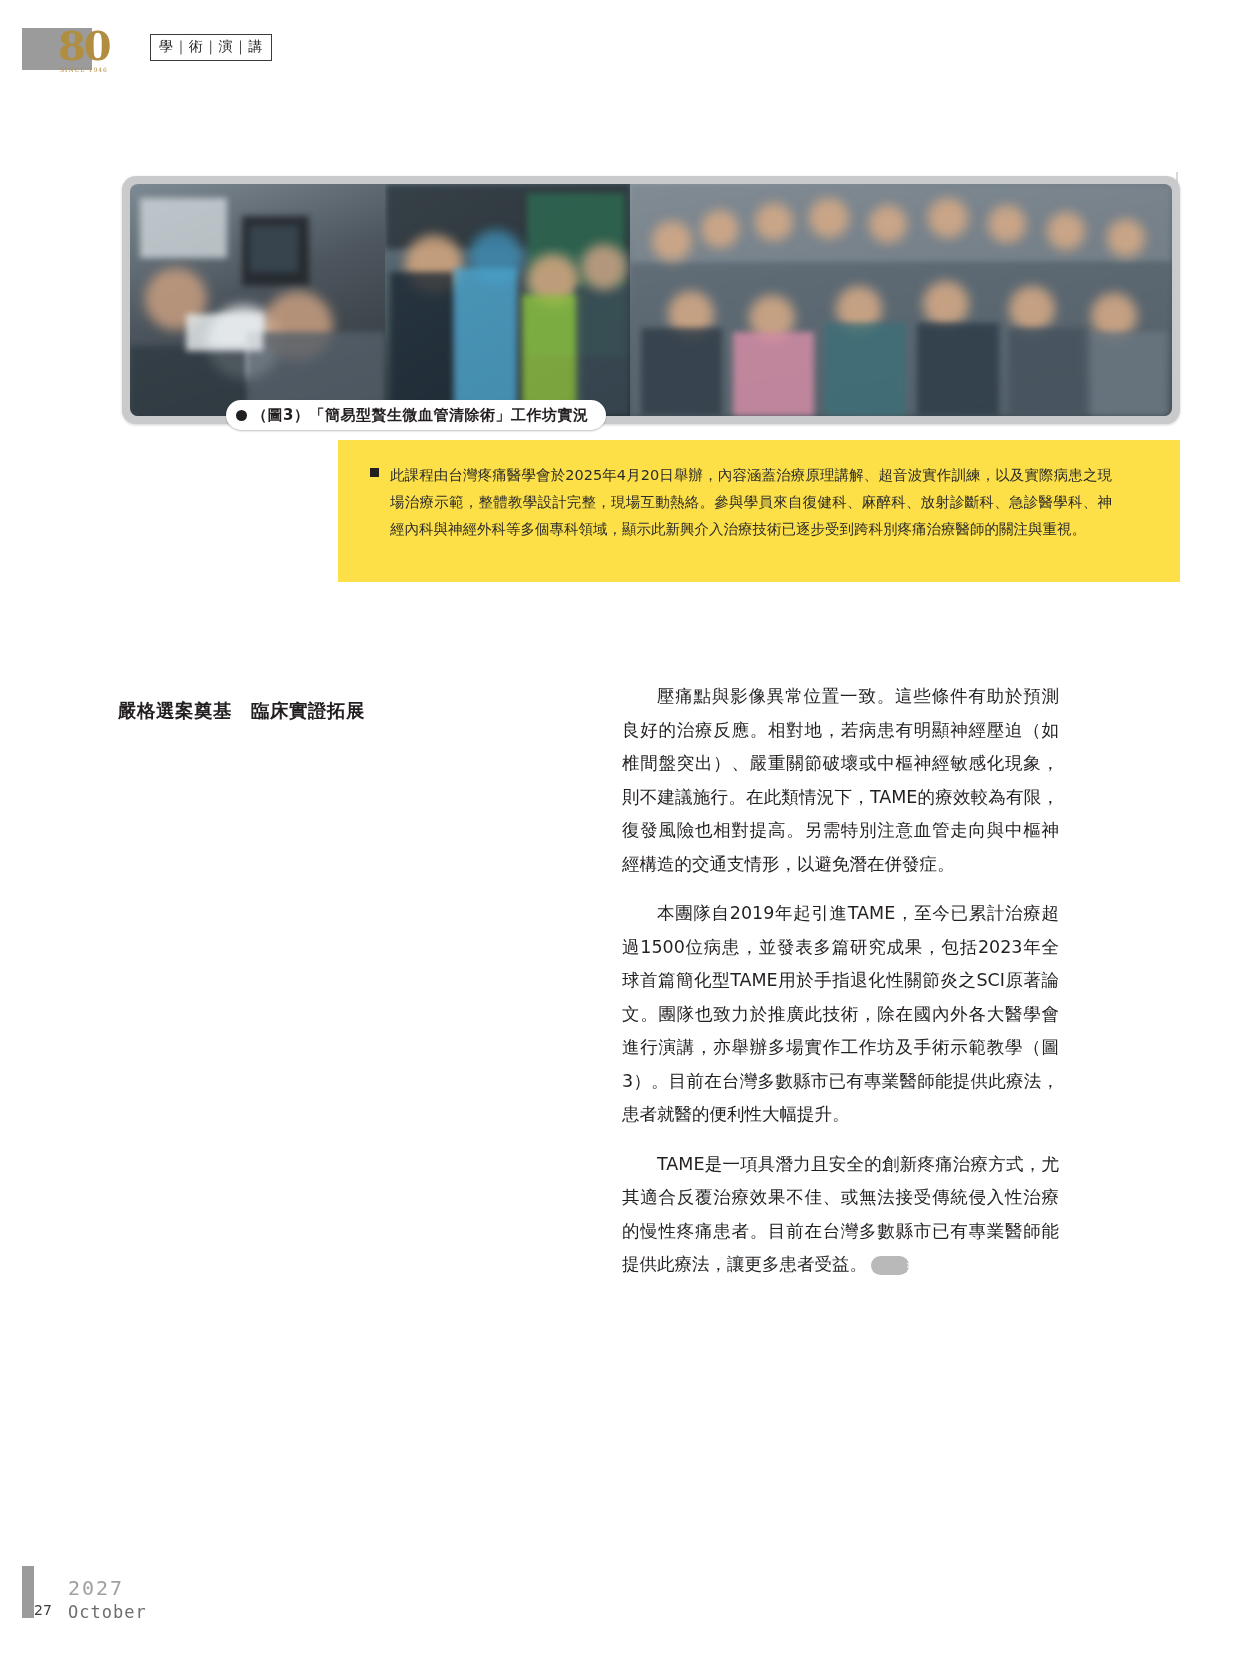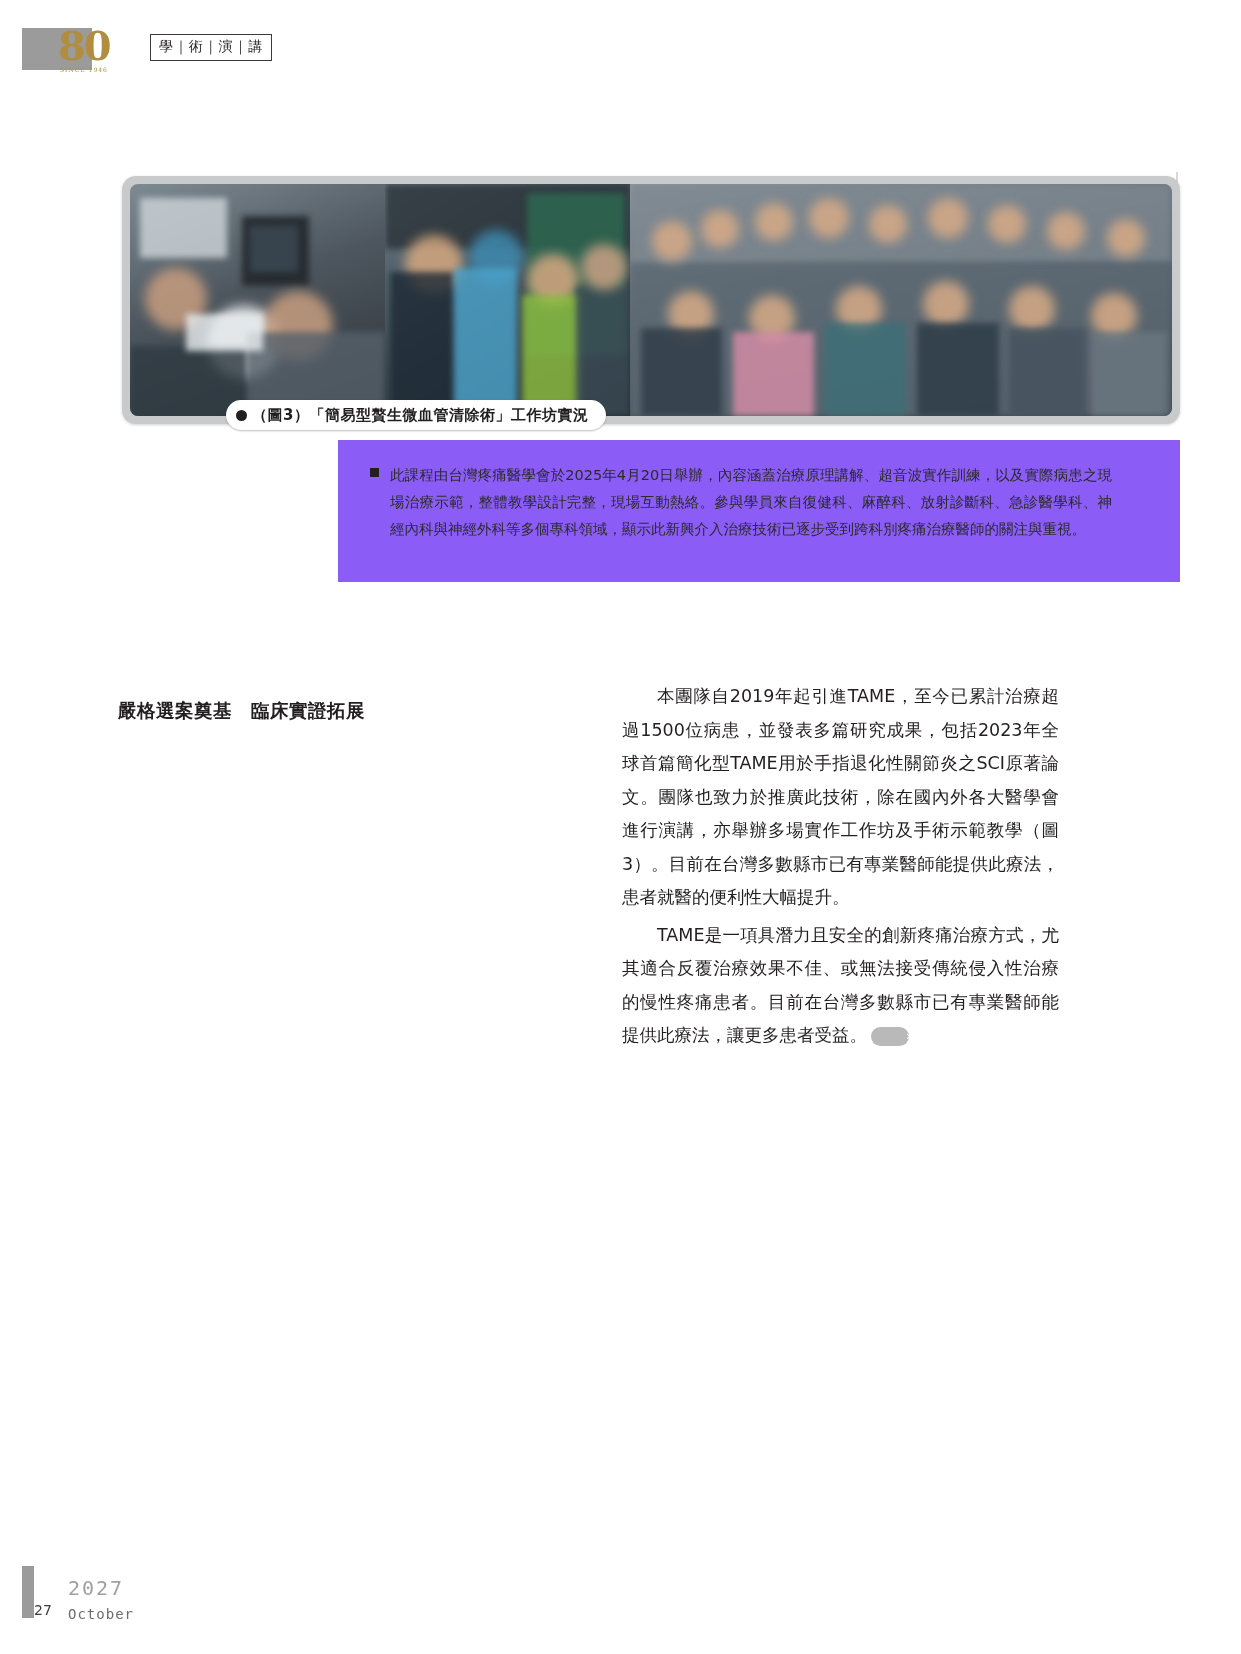--- a/index.html
+++ b/index.html
@@ -142,21 +142,21 @@
     letter-spacing: .5px;
   }
 
   
   .note-box {
     position: absolute;
     left: 338px;
     top: 440px;
     width: 842px;
     height: 142px;
-    background: #8b5cf6;
+    background: #fde047;
   }
   .note-inner {
     position: absolute;
     left: 32px;
     top: 22px;
     width: 742px;
     font-size: 14.5px;
     line-height: 27px;
     color: #2b2b2b;
     font-family: "DejaVu Sans", sans-serif;
@@ -184,21 +184,21 @@
     text-align: justify;
     text-justify: inter-character;
   }
   .col-left  { left: 118px; }
   .col-right { left: 622px; }
 
   .col p {
     margin: 0 0 0 0;
     text-indent: 2em;
   }
-  .col p + p { margin-top: 4px; }
+  .col p + p { margin-top: 16px; }
   .sub-head {
     font-weight: bold;
     font-size: 18.5px;
     letter-spacing: .5px;
     margin: 14px 0 4px 0 !important;
     text-indent: 0 !important;
   }
   .end-mark {
     display: inline-block;
     vertical-align: middle;
@@ -237,21 +237,21 @@
     bottom: 54px;
     font-size: 20px;
     color: #a0a0a0;
     letter-spacing: 2px;
     font-family: "DejaVu Sans Mono", monospace;
   }
   .footer-month {
     position: absolute;
     left: 68px;
     bottom: 32px;
-    font-size: 14px;
+    font-size: 17px;
     color: #6d6d6d;
     letter-spacing: 1px;
     font-family: "DejaVu Sans Mono", monospace;
     margin-top: 8px;
   }
 </style>
 </head>
 <body>
 
 <div class="header-band">
@@ -332,20 +332,21 @@
   <div class="note-inner">
     <p>此課程由台灣疼痛醫學會於2025年4月20日舉辦，內容涵蓋治療原理講解、超音波實作訓練，以及實際病患之現場治療示範，整體教學設計完整，現場互動熱絡。參與學員來自復健科、麻醉科、放射診斷科、急診醫學科、神經內科與神經外科等多個專科領域，顯示此新興介入治療技術已逐步受到跨科別疼痛治療醫師的關注與重視。</p>
   </div>
 </div>
 
 <div class="col col-left">
   <p class="sub-head">嚴格選案奠基　臨床實證拓展</p>
 </div>
 
 <div class="col col-right">
+  <p>壓痛點與影像異常位置一致。這些條件有助於預測良好的治療反應。相對地，若病患有明顯神經壓迫（如椎間盤突出）、嚴重關節破壞或中樞神經敏感化現象，則不建議施行。在此類情況下，TAME的療效較為有限，復發風險也相對提高。另需特別注意血管走向與中樞神經構造的交通支情形，以避免潛在併發症。</p>
   <p>本團隊自2019年起引進TAME，至今已累計治療超過1500位病患，並發表多篇研究成果，包括2023年全球首篇簡化型TAME用於手指退化性關節炎之SCI原著論文。團隊也致力於推廣此技術，除在國內外各大醫學會進行演講，亦舉辦多場實作工作坊及手術示範教學（圖3）。目前在台灣多數縣市已有專業醫師能提供此療法，患者就醫的便利性大幅提升。</p>
   <p><span>TAME是一項具潛力且安全的創新疼痛治療方式，尤其適合反覆治療效果不佳、或無法接受傳統侵入性治療的慢性疼痛患者。目前在台灣多數縣市已有專業醫師能提供此療法，讓更多患者受益。</span><span class="end-mark">›››</span></p>
 </div>
 
 <div class="footer-bar"></div>
 <div class="page-num">27</div>
 <div class="footer-year">2027</div>
 <div class="footer-month">October</div>
 
 </body></html>

